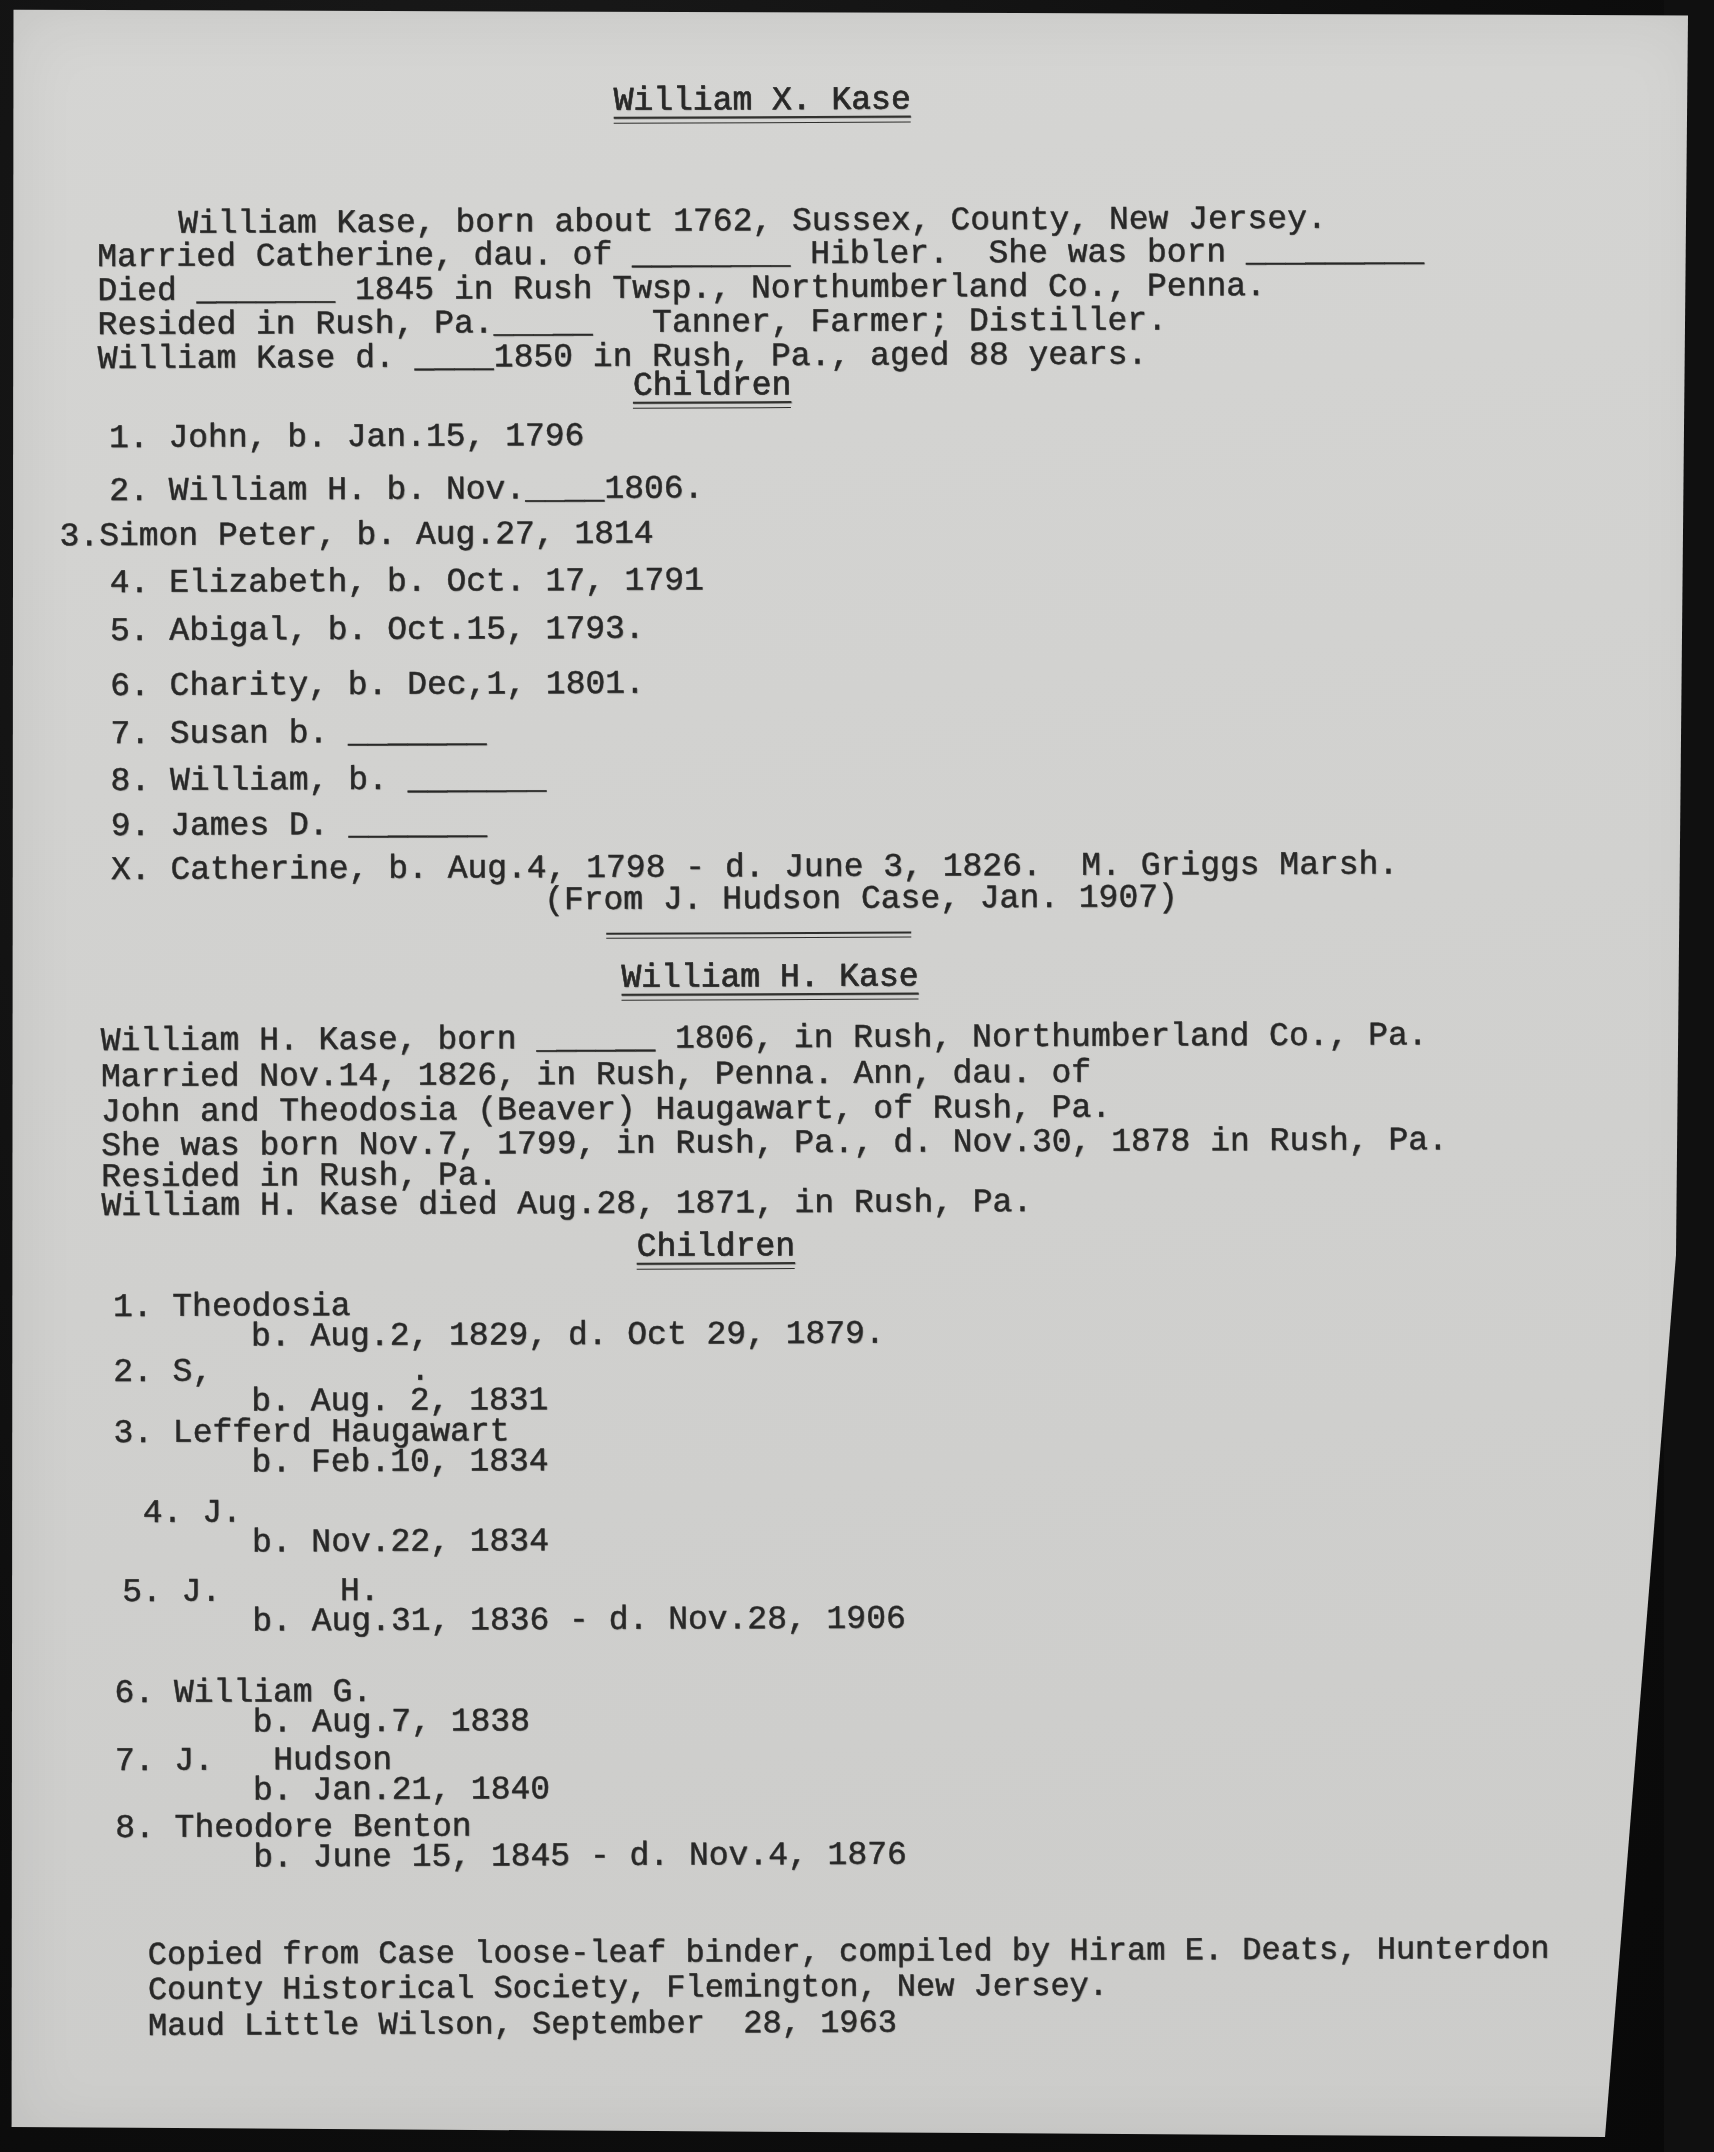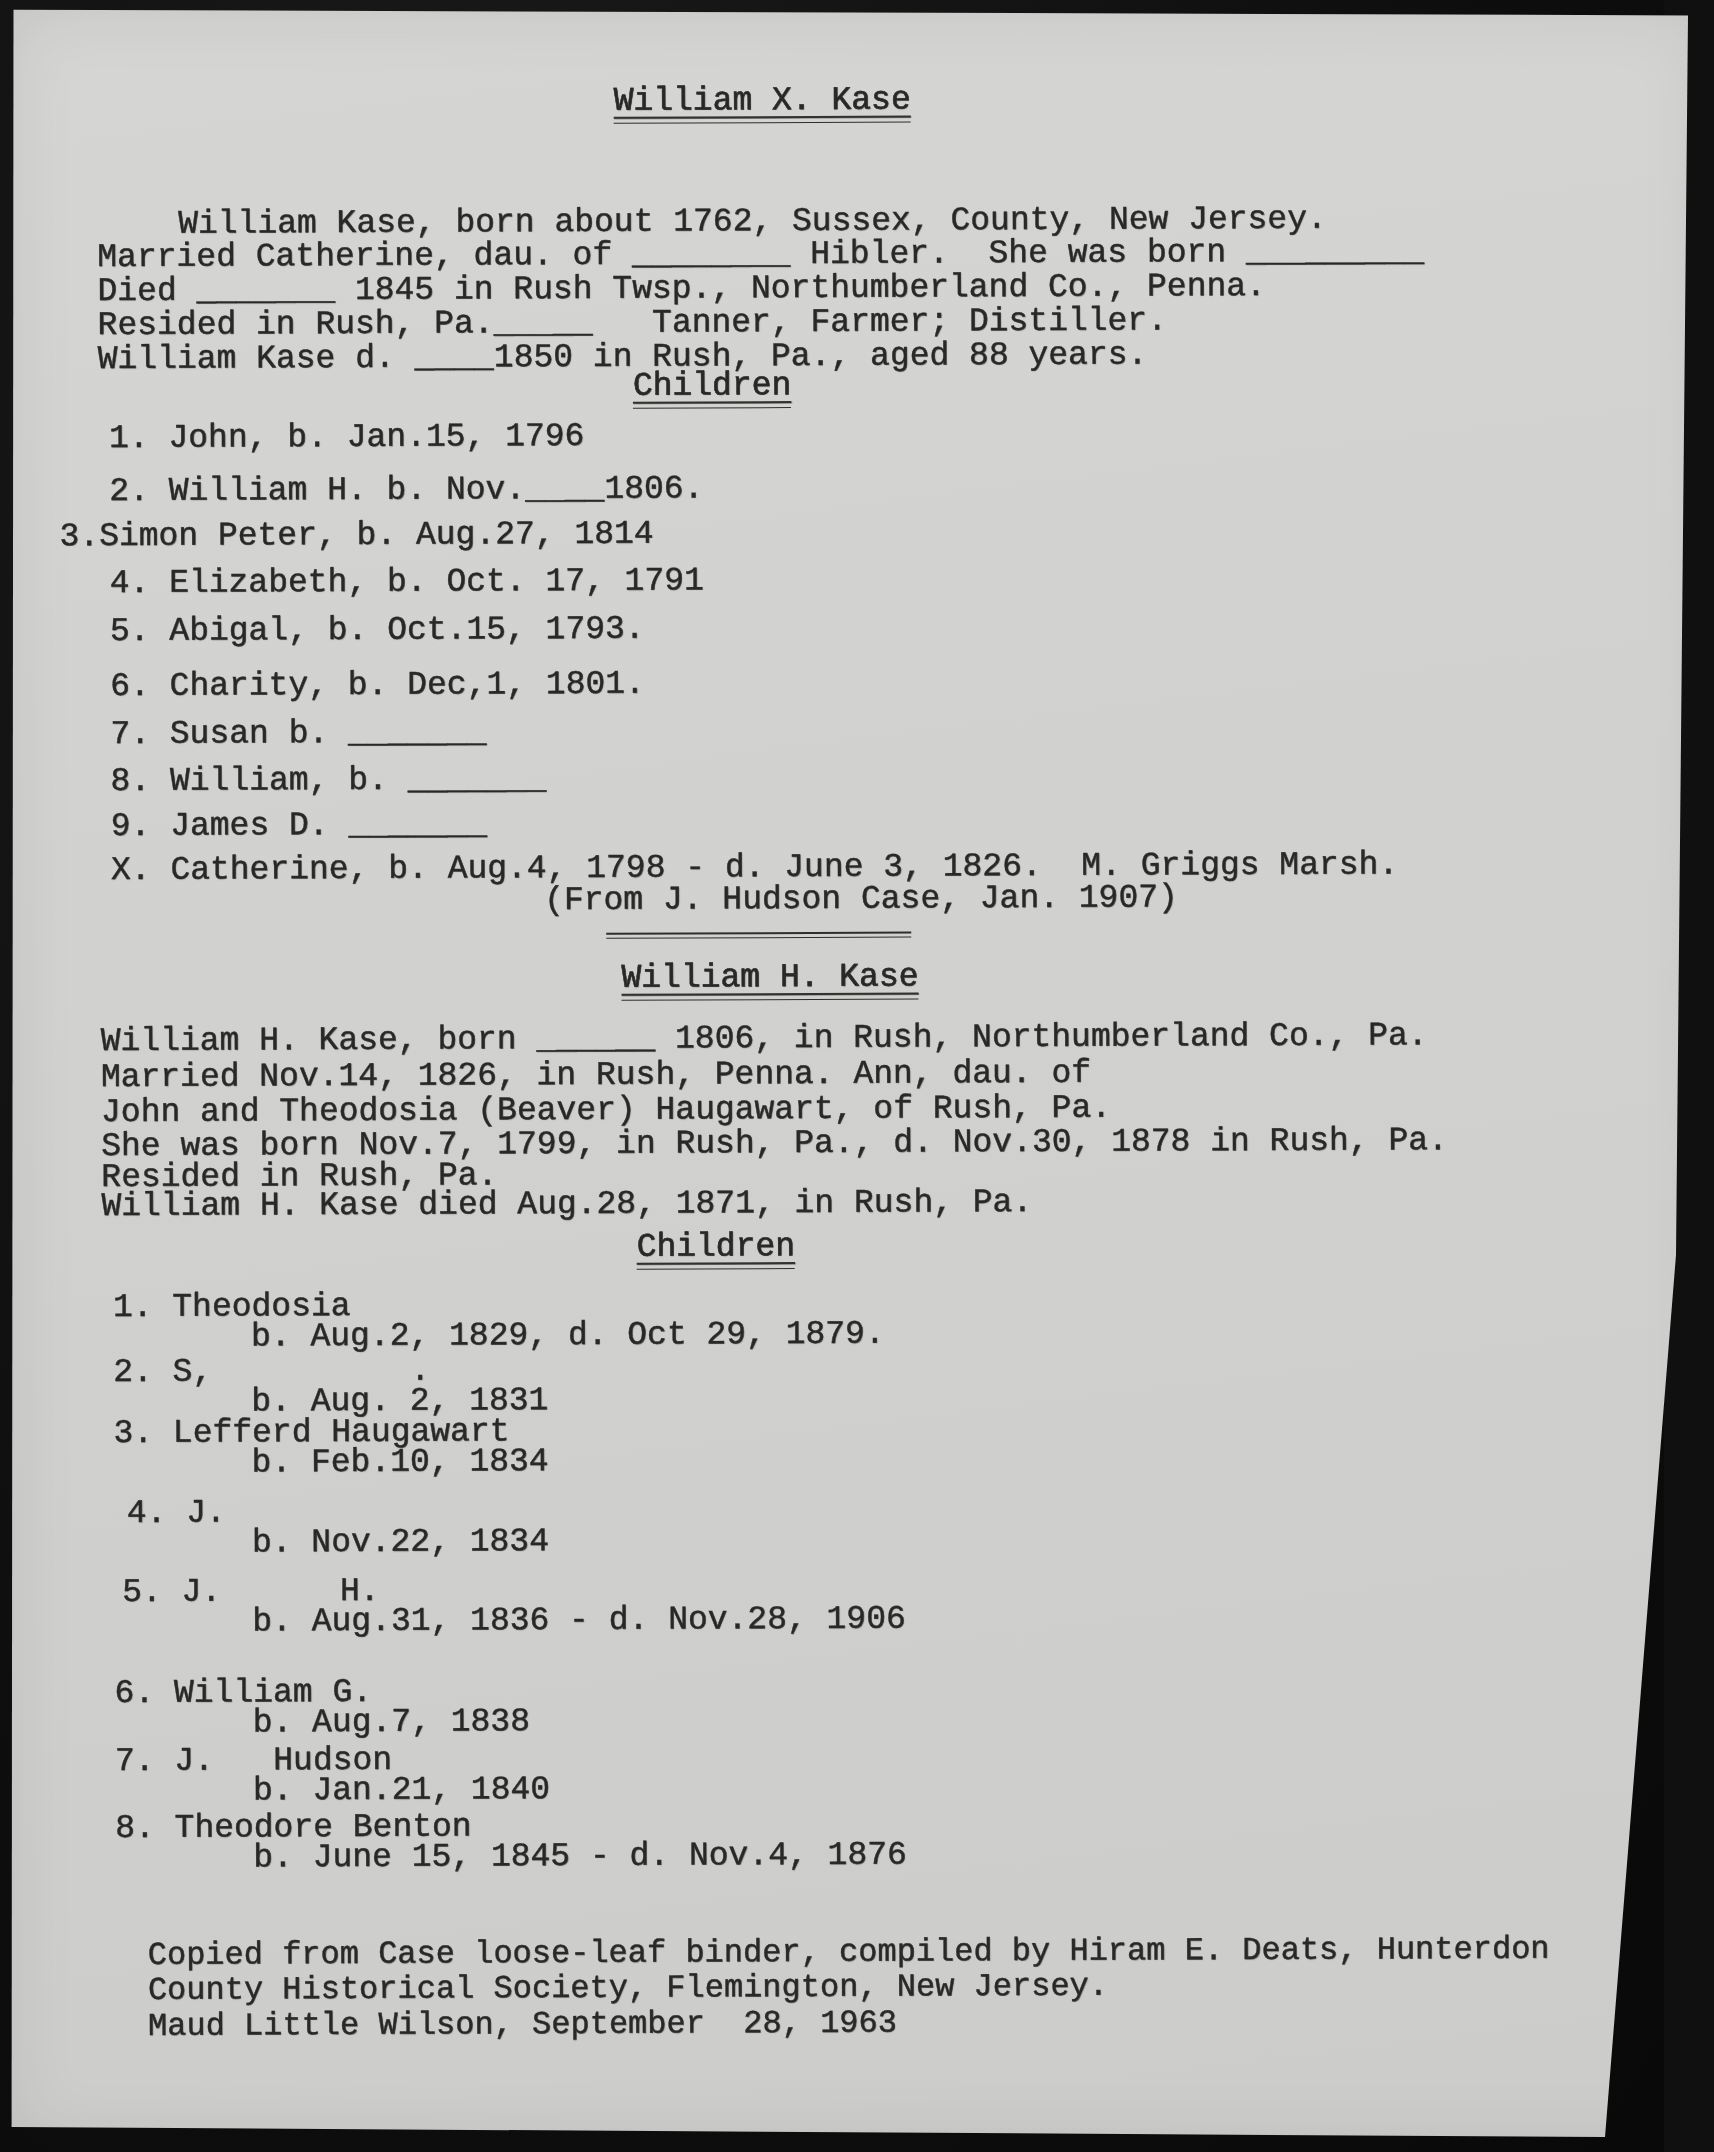--- a/index.html
+++ b/index.html
@@ -103,21 +103,21 @@
 
         <div class="ln" style="left:108px; top:1291px;">1. Theodosia</div>
         <div class="ln" style="left:246px; top:1321px;">b. Aug.2, 1829, d. Oct 29, 1879.</div>
 
         <div class="ln" style="left:108px; top:1356px;">2. S,          .</div>
         <div class="ln" style="left:246px; top:1386px;">b. Aug. 2, 1831</div>
 
         <div class="ln" style="left:108px; top:1417px;">3. Lefferd Haugawart</div>
         <div class="ln" style="left:246px; top:1447px;">b. Feb.10, 1834</div>
 
-        <div class="ln" style="left:121px; top:1497px;">4. J.</div>
+        <div class="ln" style="left:137px; top:1497px;">4. J.</div>
         <div class="ln" style="left:246px; top:1527px;">b. Nov.22, 1834</div>
 
         <div class="ln" style="left:116px; top:1576px;">5. J.      H.</div>
         <div class="ln" style="left:246px; top:1606px;">b. Aug.31, 1836 - d. Nov.28, 1906</div>
 
         <div class="ln" style="left:108px; top:1677px;">6. William G.</div>
         <div class="ln" style="left:246px; top:1707px;">b. Aug.7, 1838</div>
 
         <div class="ln" style="left:108px; top:1745px;">7. J.   Hudson</div>
         <div class="ln" style="left:246px; top:1775px;">b. Jan.21, 1840</div>

